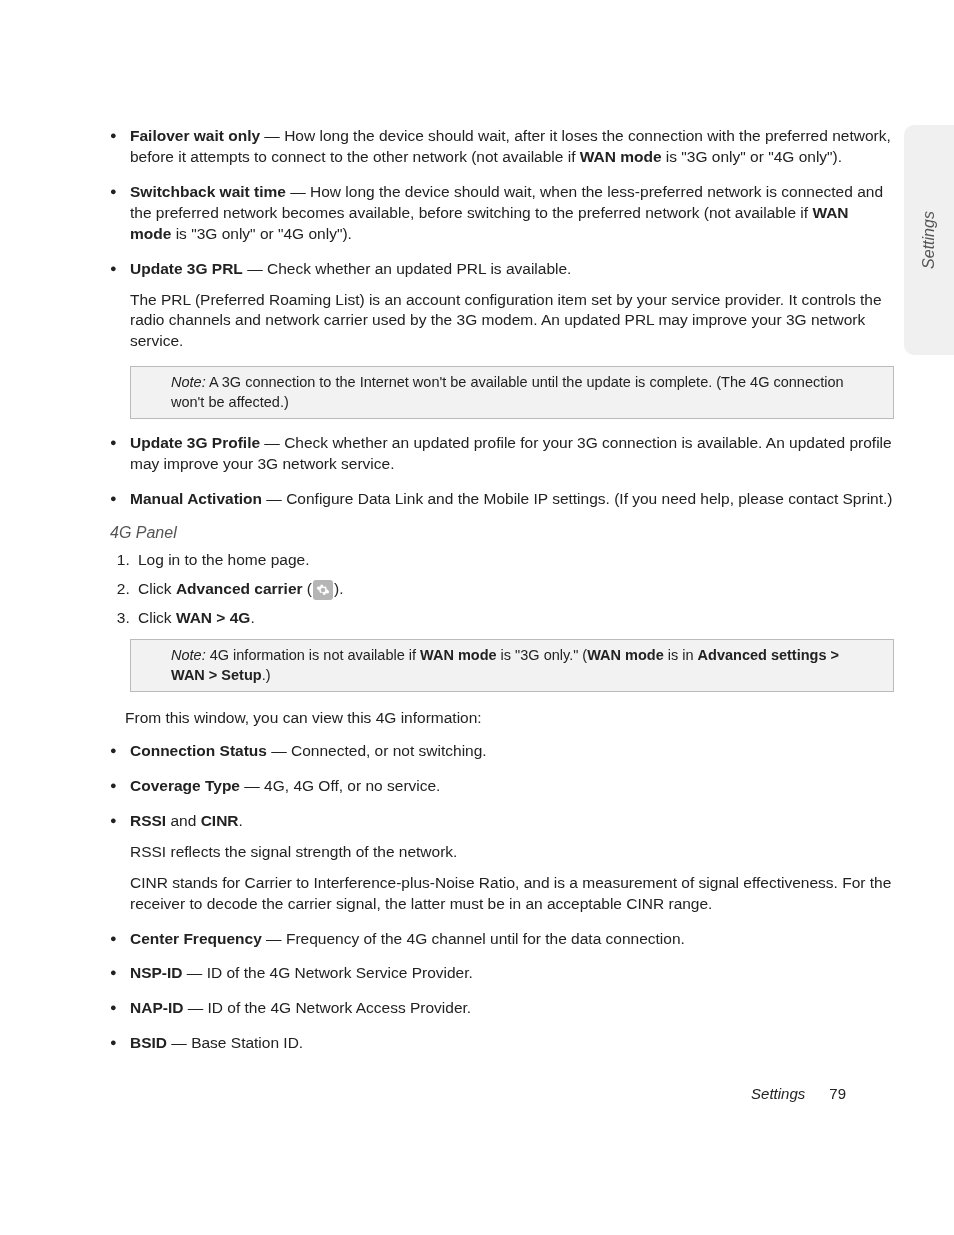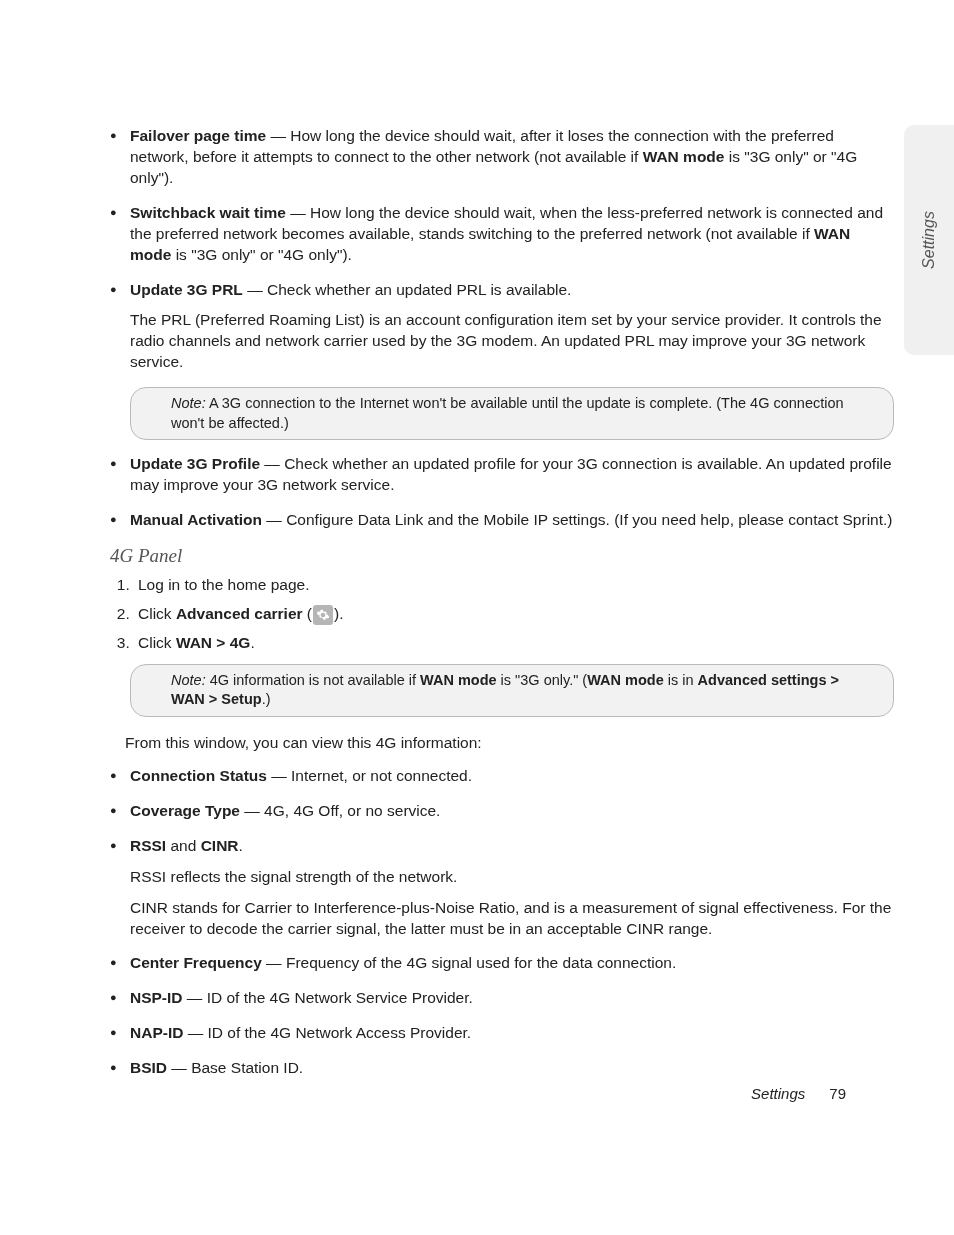--- a/index.html
+++ b/index.html
@@ -56,36 +56,35 @@
     top: 2px;
     font-size: 11px;
   }
   .li-body-para {
     margin-top: 10px;
     line-height: 1.35;
   }
   .note-box {
     border: 1px solid #bbb;
     background: #f2f2f2;
-    border-radius: 16px;
+    border-radius: 0;
     padding: 6px 30px 6px 40px;
     margin: 6px 0 14px 20px;
     font-size: 14.5px;
     line-height: 1.35;
   }
   .note-label {
     font-style: italic;
   }
   h3.section {
     font-style: italic;
     font-weight: normal;
-    font-size: 19px;
+    font-size: 16px;
     margin: 14px 0 8px 0;
     color: #555;
-    font-family: Liberation Serif, serif;
   }
   ol.steps {
     margin: 0 0 10px 0;
     padding-left: 24px;
   }
   ol.steps > li {
     margin-bottom: 8px;
     padding-left: 4px;
     line-height: 1.35;
   }
@@ -119,24 +118,24 @@
 <body>
 
 <div class="page">
 
   <div class="side-tab">
     <span>Settings</span>
   </div>
 
   <ul class="bullets">
     <li>
-      <span class="b">Failover page time</span><span> — How long the device should wait, after it loses the connection with the preferred network, before it attempts to connect to the other network (not available if </span><span class="b">WAN mode</span><span> is "3G only" or "4G only").</span>
-    </li>
-    <li>
-      <span class="b">Switchback wait time</span><span> — How long the device should wait, when the less-preferred network is connected and the preferred network becomes available, stands switching to the preferred network (not available if </span><span class="b">WAN mode</span><span> is "3G only" or "4G only").</span>
+      <span class="b">Failover wait only</span><span> — How long the device should wait, after it loses the connection with the preferred network, before it attempts to connect to the other network (not available if </span><span class="b">WAN mode</span><span> is "3G only" or "4G only").</span>
+    </li>
+    <li>
+      <span class="b">Switchback wait time</span><span> — How long the device should wait, when the less-preferred network is connected and the preferred network becomes available, before switching to the preferred network (not available if </span><span class="b">WAN mode</span><span> is "3G only" or "4G only").</span>
     </li>
     <li>
       <span class="b">Update 3G PRL</span><span> — Check whether an updated PRL is available.</span>
       <div class="li-body-para">The PRL (Preferred Roaming List) is an account configuration item set by your service provider. It controls the radio channels and network carrier used by the 3G modem. An updated PRL may improve your 3G network service.</div>
     </li>
   </ul>
 
   <div class="note-box">
     <span class="note-label">Note:</span><span>  A 3G connection to the Internet won't be available until the update is complete. (The 4G connection won't be affected.)</span>
   </div>
@@ -167,32 +166,32 @@
   </ol>
 
   <div class="note-box">
     <span class="note-label">Note:</span><span>  4G information is not available if </span><span class="b">WAN mode</span><span> is "3G only." (</span><span class="b">WAN mode</span><span> is in </span><span class="b">Advanced settings &gt; WAN &gt; Setup</span><span>.)</span>
   </div>
 
   <div class="intro-line">From this window, you can view this 4G information:</div>
 
   <ul class="bullets">
     <li>
-      <span class="b">Connection Status</span><span> — Internet, or not connected.</span>
+      <span class="b">Connection Status</span><span> — Connected, or not switching.</span>
     </li>
     <li>
       <span class="b">Coverage Type</span><span> — 4G, 4G Off, or no service.</span>
     </li>
     <li>
       <span class="b">RSSI</span><span> and </span><span class="b">CINR</span><span>.</span>
       <div class="li-body-para">RSSI reflects the signal strength of the network.</div>
       <div class="li-body-para">CINR stands for Carrier to Interference-plus-Noise Ratio, and is a measurement of signal effectiveness. For the receiver to decode the carrier signal, the latter must be in an acceptable CINR range.</div>
     </li>
     <li>
-      <span class="b">Center Frequency</span><span> — Frequency of the 4G signal used for the data connection.</span>
+      <span class="b">Center Frequency</span><span> — Frequency of the 4G channel until for the data connection.</span>
     </li>
     <li>
       <span class="b">NSP-ID</span><span> — ID of the 4G Network Service Provider.</span>
     </li>
     <li>
       <span class="b">NAP-ID</span><span> — ID of the 4G Network Access Provider.</span>
     </li>
     <li>
       <span class="b">BSID</span><span> — Base Station ID.</span>
     </li>

